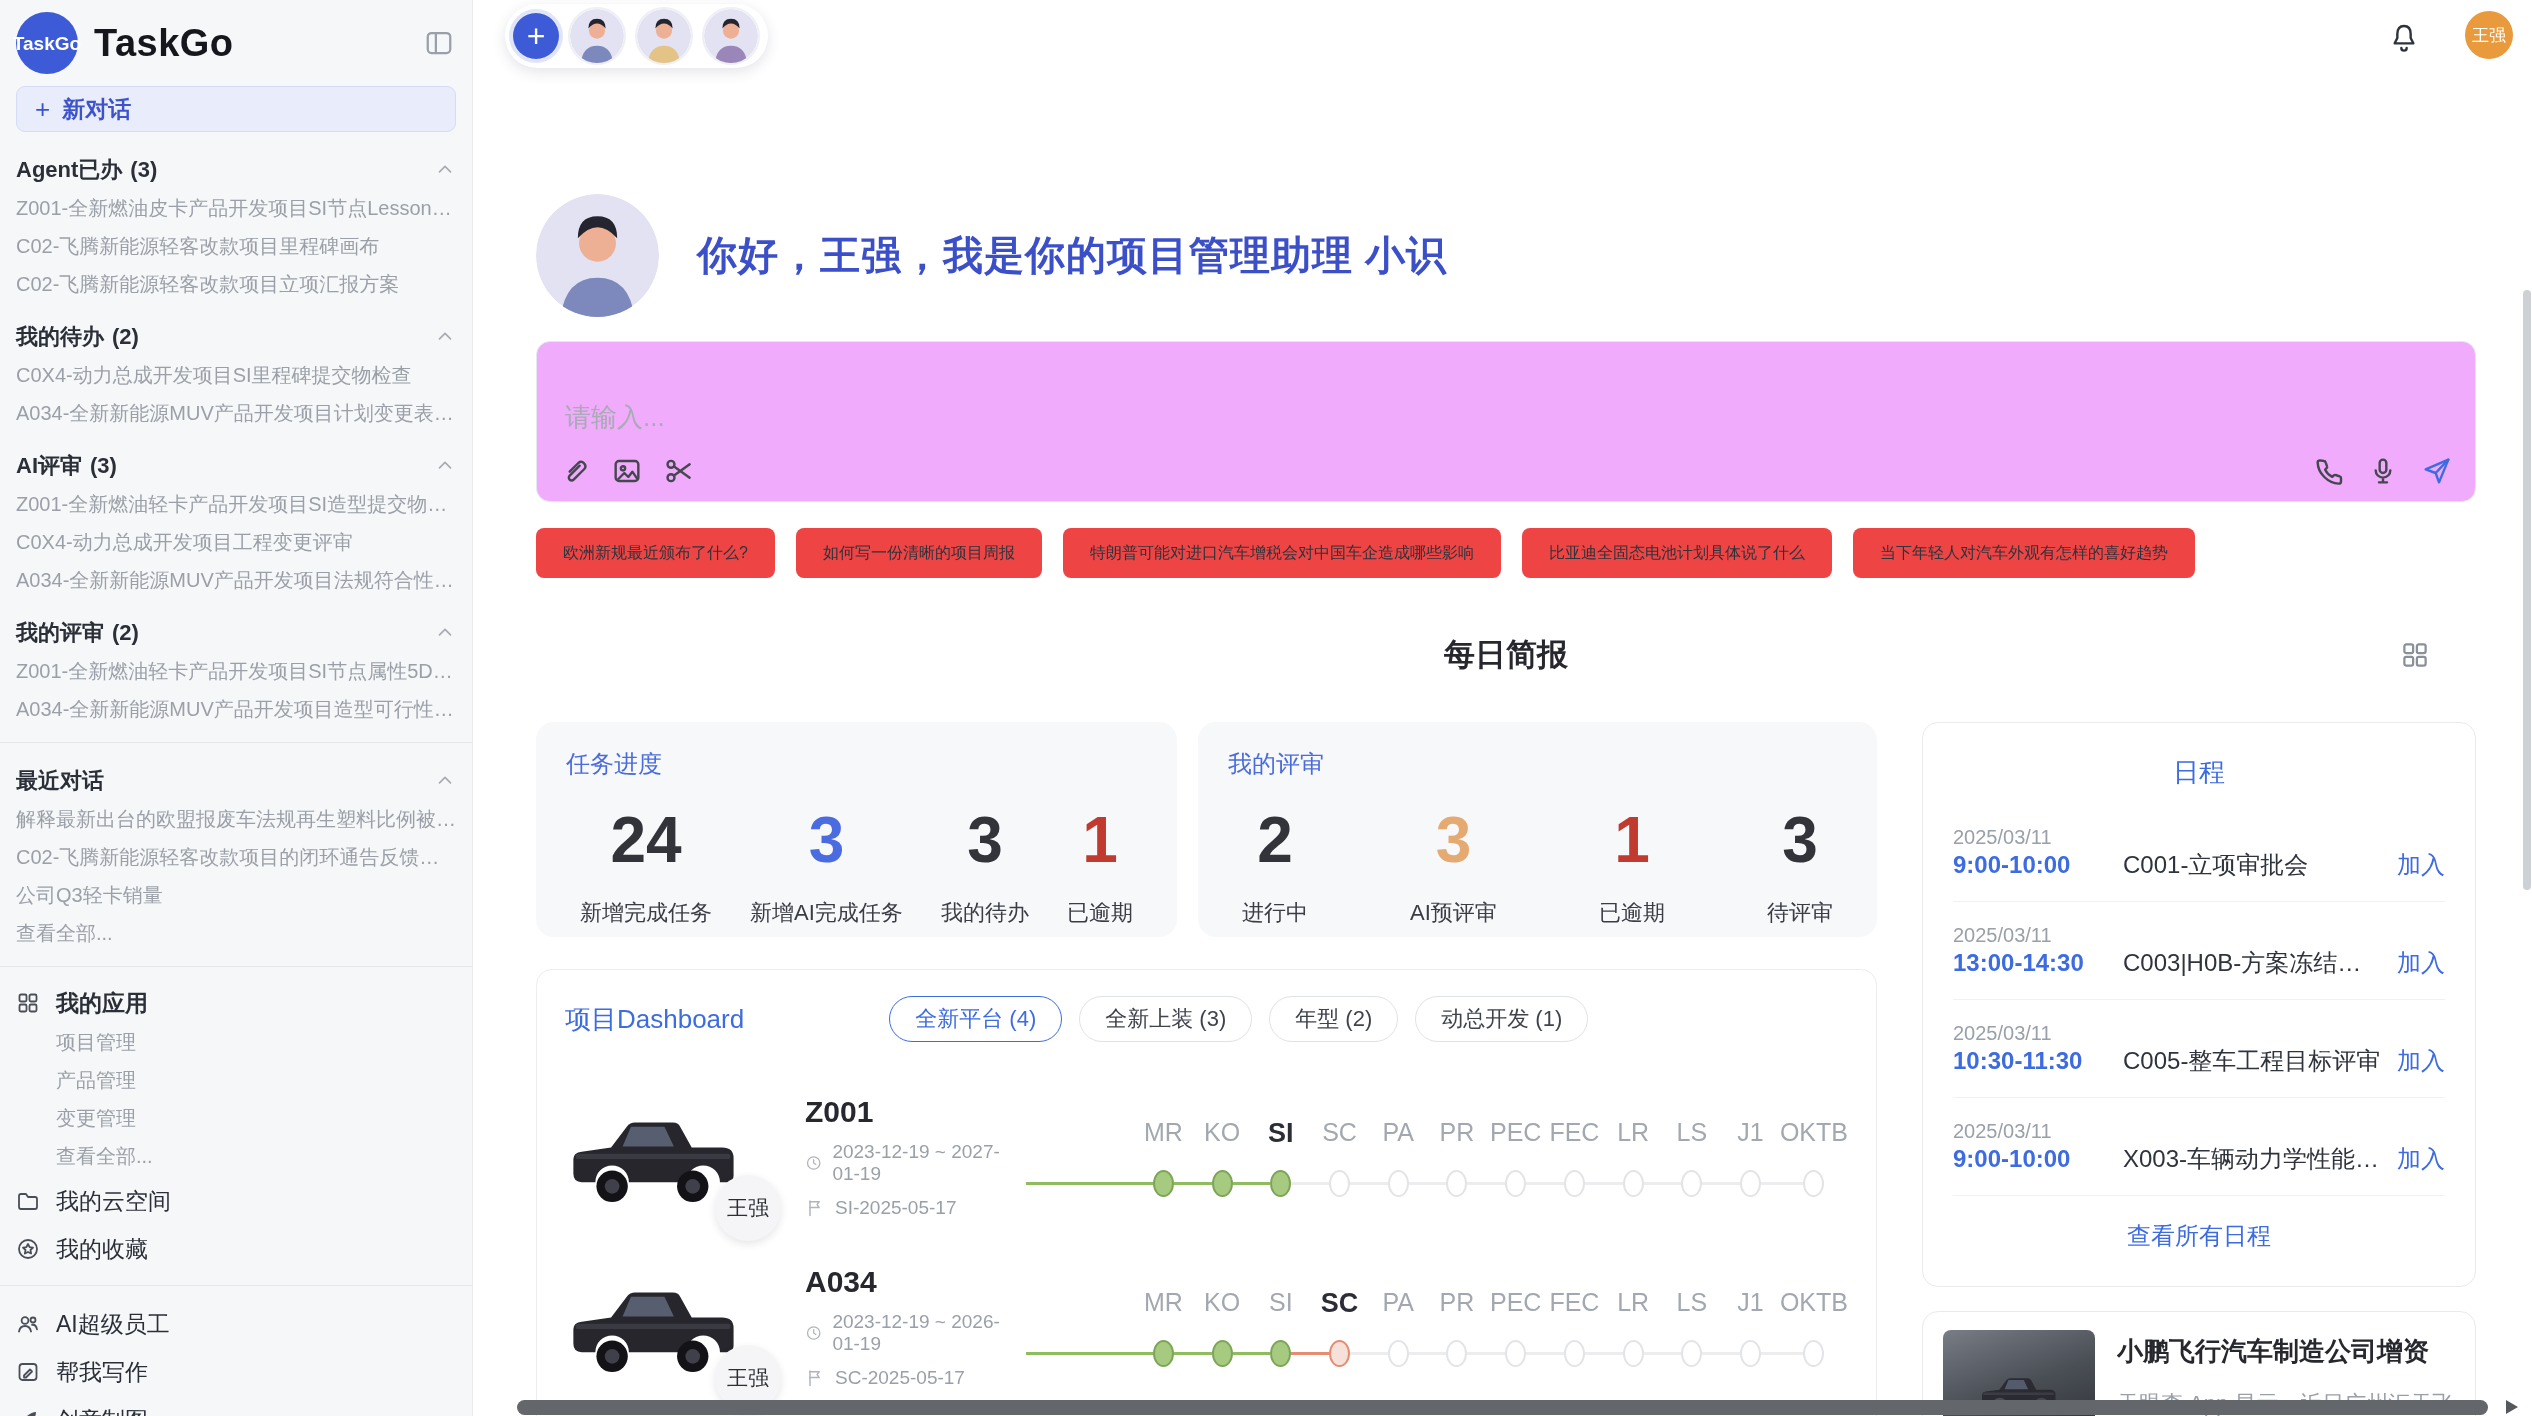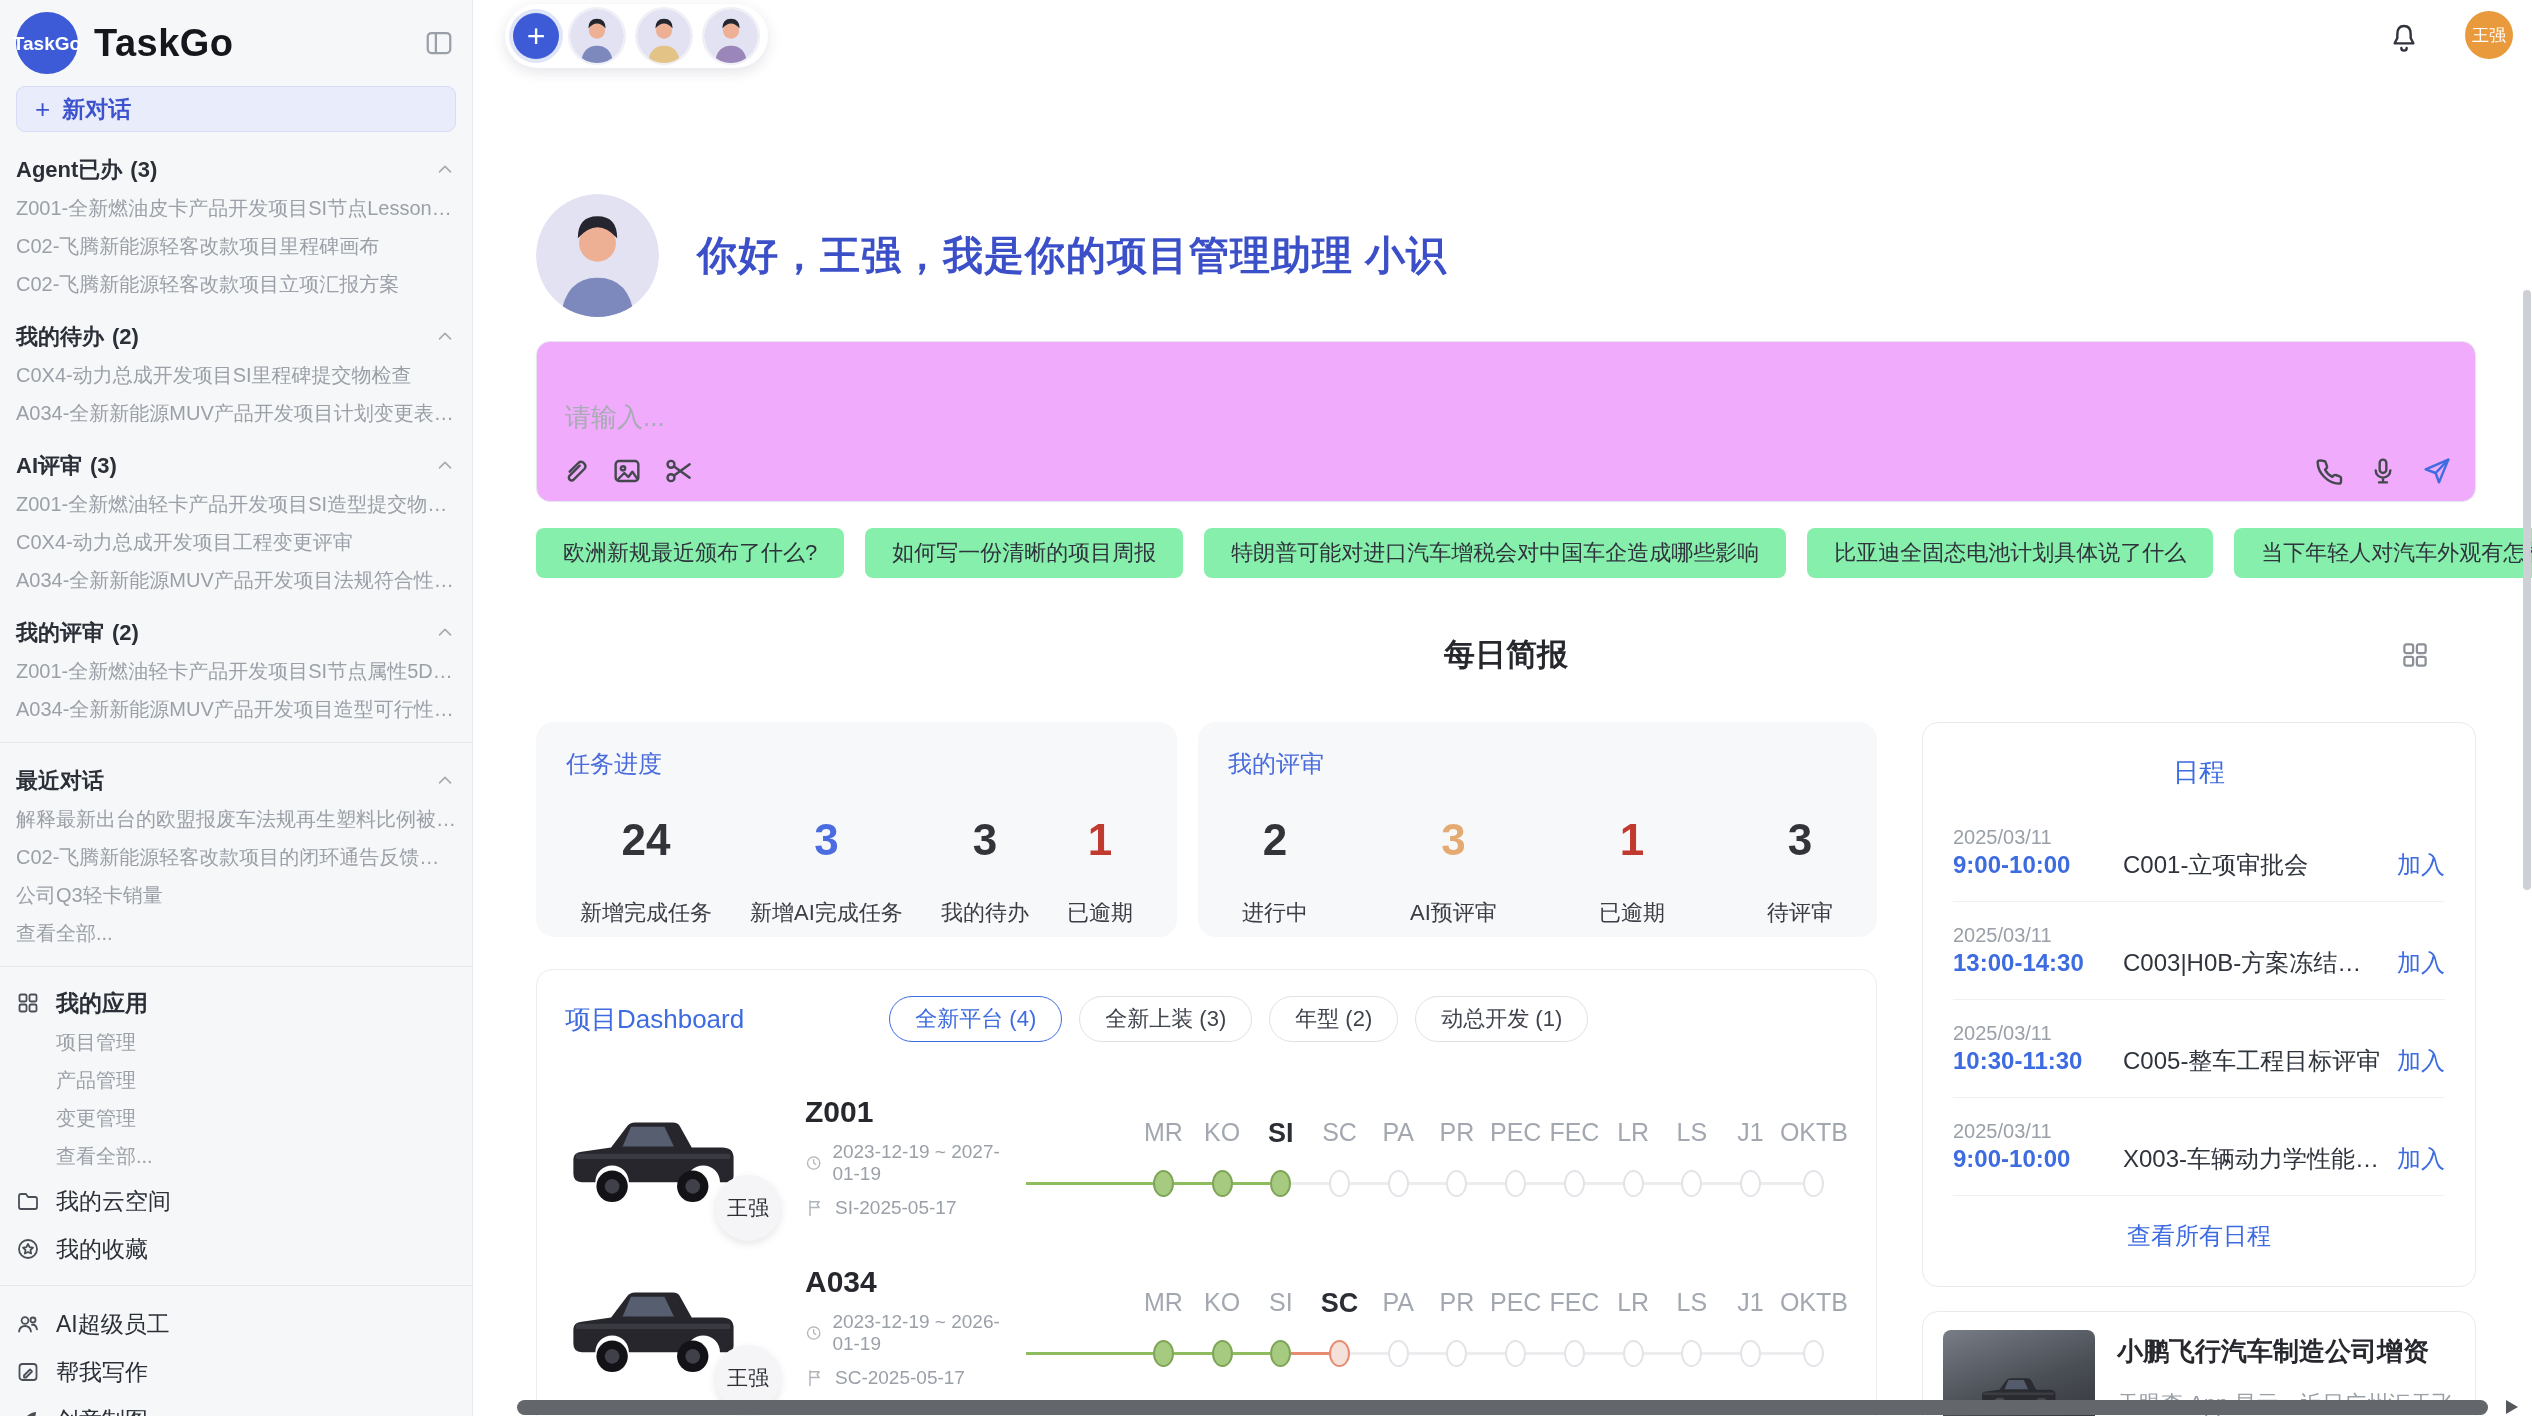--- a/index.html
+++ b/index.html
@@ -41,36 +41,36 @@
 
   .inputcard { position:absolute; left:63px; top:341px; width:1940px; height:161px; border:1px solid #e5e7ec; border-radius:14px; background:#f0abfc; }
   .inputcard textarea { position:absolute; left:28px; top:58px; width:1600px; height:46px; border:none; outline:none; resize:none; font-family:"Liberation Sans",sans-serif; font-size:26px; color:#3a3d44; background:transparent; }
   .inputcard textarea::placeholder { color:#a7abb3; }
   .tools-left { position:absolute; left:22px; bottom:14px; display:flex; gap:20px; }
   .tools-right { position:absolute; right:22px; bottom:14px; display:flex; gap:22px; }
   .toolbtn { width:32px; height:32px; color:#44474e; cursor:pointer; }
   .toolbtn.blue { color:#3d6be0; }
 
   .chips { position:absolute; left:63px; top:528px; width:1946px; display:flex; gap:21px; }
-  .chip { height:50px; background:#86efac; border-radius:8px; display:flex; align-items:center; padding:0 27px; font-size:22px; color:#2f333c; white-space:nowrap; cursor:pointer; }
+  .chip { height:50px; background:#ef4444; border-radius:8px; display:flex; align-items:center; padding:0 27px; font-size:16px; color:#2f333c; white-space:nowrap; cursor:pointer; }
 
   .brief-h { position:absolute; left:63px; top:634px; width:1940px; text-align:center; font-size:31px; font-weight:bold; color:#26282e; }
   .brief-grid-ic { position:absolute; right:102px; top:640px; width:30px; height:30px; color:#8a8f98; cursor:pointer; }
 
   .cols { position:absolute; left:63px; top:722px; display:flex; gap:45px; }
   .leftcol { width:1341px; }
   .rightcol { width:554px; }
 
   .statrow { display:flex; gap:21px; }
   .statcard { background:#f7f8fa; border-radius:18px; height:215px; padding:26px 30px; }
   .statcard.c1 { width:641px; } .statcard.c2 { width:679px; }
   .statcard .t { font-size:24px; color:#4a6bdb; }
   .statgrid { display:flex; justify-content:space-between; padding:0 14px; margin-top:24px; }
   .stat { text-align:center; }
-  .stat .num { font-size:44px; font-weight:600; color:#32343a; line-height:72px; }
+  .stat .num { font-size:64px; font-weight:600; color:#32343a; line-height:72px; }
   .stat .num.blue { color:#4a6ce0; } .stat .num.red { color:#c13a30; } .stat .num.orange { color:#e5aa72; }
   .stat .lbl { margin-top:22px; font-size:22px; color:#3a3d44; }
 
   .dashcard { margin-top:32px; width:1341px; height:660px; border:1px solid #ebedf0; border-radius:16px; background:#fff; padding:26px 28px; }
   .dash-h { display:flex; align-items:center; }
   .dash-title { font-size:26px; color:#3d6be0; }
   .tabs { display:flex; gap:17px; margin-left:145px;text-align:right; }
   .tab { height:46px; border:1px solid #dfe2e6; border-radius:24px; padding:0 25px; display:flex; align-items:center; font-size:22px; color:#3f434c; background:#fff; cursor:pointer; white-space:nowrap; }
   .tab.active { border:1.5px solid #3d6be0; color:#3d6be0; }
 

